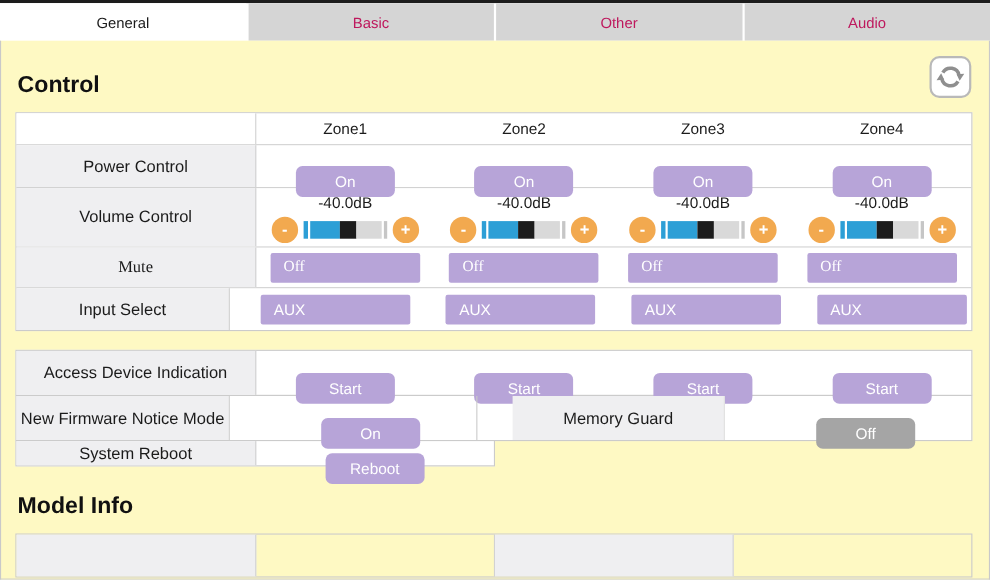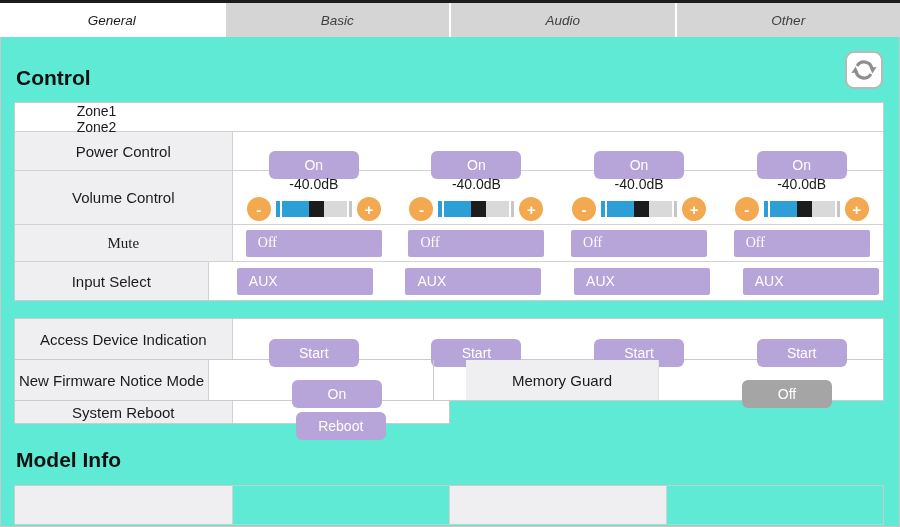--- a/index.html
+++ b/index.html
@@ -3,49 +3,49 @@
 <meta charset="utf-8">
 <style>
   * { box-sizing: border-box; margin: 0; padding: 0; }
   html, body { width: 900px; height: 527px; overflow: hidden; background: #fff;
     font-family: "Liberation Sans", sans-serif; }
 
   .topbar { height: 3px; background: #1c1c1c; }
 
   .tabs { display: flex; height: 34px; background: #fff; }
   .tab { flex: 1; display: flex; align-items: center; justify-content: center;
-    font-size: 13.5px; cursor: default; font-style: italic; }
+    font-size: 13.5px; cursor: default; }
   .tab.active { background: #fff; color: #1b1b1b; }
-  .tab.inactive { background: #d5d5d5; color: #404040; }
+  .tab.inactive { background: #d5d5d5; color: #be185d; }
   .tab + .tab { margin-left: 2px; }
 
   .content { position: relative; height: 490px; overflow: hidden;
     border-left: 1px solid #c9c9c9; border-right: 1px solid #c9c9c9;
-    border-bottom: 1px solid #c9c9c9; padding: 0 15px 0 13px; background: #5eead4; }
+    border-bottom: 1px solid #c9c9c9; padding: 0 15px 0 13px; background: #fef9c3; }
 
   .section-title { font-size: 21px; font-weight: bold; color: #111; }
   .title-control { margin: 29px 0 12px 2px; }
   .title-model { margin: 24px 0 13px 2px; }
 
   .refresh-btn { position: absolute; top: 14px; right: 16px; width: 38px; height: 38px;
     border: 2px solid #b9b9b9; border-radius: 9px; background: #fff;
     display: flex; align-items: center; justify-content: center; cursor: pointer; }
 
   
   .tbl { width: 870px; border: 1px solid #cbcbcb; background: #fff; }
   .t-row { display: flex; align-items: stretch; }
   .t-row + .t-row { border-top: 1px solid #d2d2d2; }
   .cell-label { width: 218px; background: #efeff1; border-right: 1px solid #d2d2d2;
     display: flex; align-items: center; justify-content: center;
     font-size: 15px; color: #1b1b1b; }
   .cell-label.plain { background: #fff; }
   .cell-zone { width: 163px; display: flex; align-items: center; justify-content: center;
     font-size: 14px; color: #1b1b1b; }
 
-  .h-header { height: 28px; flex-direction: column; }
+  .h-header { height: 28px; }
   .h-power  { height: 39px; }
   .h-vol    { height: 54px; }
   .h-mute   { height: 37px; font-family: Liberation Serif, serif; }
   .h-input  { height: 39px; gap: 24px; }
 
   
   .btn { border: none; color: #fff; font-size: 14px; font-family: inherit; cursor: pointer; }
   .btn-purple { background: #b7a4d8; }
   .btn-pill { width: 90px; height: 28px; border-radius: 6px; margin-top: 28px; }
   .btn-wide { width: 136px; height: 27px; border-radius: 2px; text-align: left;
@@ -89,22 +89,22 @@
   .sl-white2 { width: 216px; }
 </style>
 </head>
 <body>
 
 <div class="topbar"></div>
 
 <div class="tabs">
   <div class="tab active">General</div>
   <div class="tab inactive">Basic</div>
+  <div class="tab inactive">Other</div>
   <div class="tab inactive">Audio</div>
-  <div class="tab inactive">Other</div>
 </div>
 
 <div class="content">
 
   <div class="section-title title-control">Control</div>
 
   <button class="refresh-btn">
     <span style="display:flex;">
       <svg width="26" height="26" viewBox="0 0 26 26">
         <path d="M 6.1 9 A 8 8 0 0 1 20.9 11.6" stroke="#8f8f8f" stroke-width="3.2" fill="none"></path>

